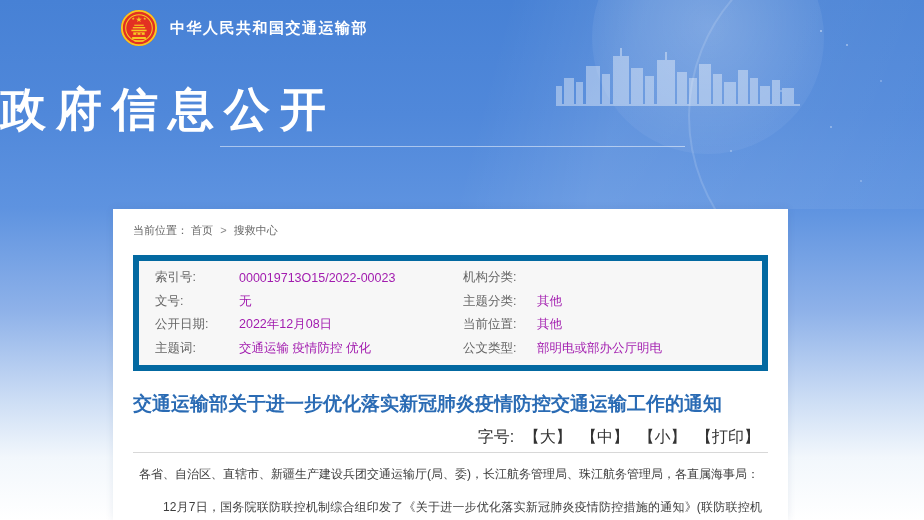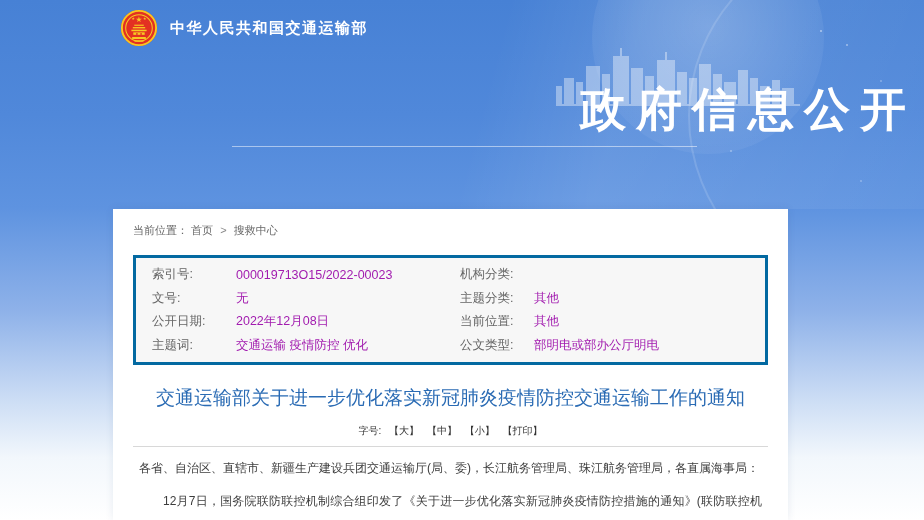--- a/index.html
+++ b/index.html
@@ -17,35 +17,35 @@
   .ring{position:absolute;left:688px;top:-64px;width:356px;height:356px;border-radius:50%;
     border:2px solid rgba(255,255,255,.14);}
   .dots{position:absolute;left:820px;top:30px;width:2px;height:2px;border-radius:50%;background:rgba(255,255,255,.5);
     box-shadow:26px 14px 0 rgba(255,255,255,.45), -40px 60px 0 rgba(255,255,255,.35), 10px 96px 0 rgba(255,255,255,.4),
     60px 50px 0 rgba(255,255,255,.3), -90px 120px 0 rgba(255,255,255,.35), 40px 150px 0 rgba(255,255,255,.3);}
   .skyline{position:absolute;left:556px;top:46px;}
   .topbar{position:absolute;left:0;top:0;width:100%;height:56px;display:flex;align-items:center;}
   .brand{display:flex;align-items:center;gap:12px;margin-left:120px;text-decoration:none;cursor:pointer;}
   .brand .emblem{width:38px;height:38px;flex:0 0 auto;}
   .site-name{color:#ffffff;font-size:15px;font-weight:bold;letter-spacing:1.5px;}
-  .hero{position:absolute;left:12px;top:80px;width:904px;text-align:right;}
+  .hero{position:absolute;left:0;top:80px;width:904px;text-align:left;}
   .hero-title{color:#ffffff;font-size:46px;font-weight:bold;letter-spacing:10px;line-height:58px;}
   .hero-line{width:465px;height:1px;margin:8px auto 0;background:rgba(255,255,255,.5);}
   
   .card{position:absolute;left:113px;top:209px;width:675px;height:311px;background:#ffffff;
     box-shadow:0 0 8px rgba(40,70,120,.10);overflow:hidden;}
   .breadcrumb{padding:13px 20px 14px;font-size:11px;color:#666;line-height:17px;}
   .breadcrumb a{color:#666;text-decoration:none;cursor:pointer;}
   .breadcrumb .sep{margin:0 4px;color:#888;}
-  .meta-table{margin:2px 20px 4px;background:#f7f7f7;border:3px solid #0369a1;padding:5px 0;}
+  .meta-table{margin:2px 20px 4px;background:#f7f7f7;border:6px solid #0369a1;padding:5px 0;}
   .mrow{display:grid;grid-template-columns:84px 224px 74px 1fr;align-items:center;height:23.5px;padding-left:16px;font-size:12.5px;}
   .mlabel{color:#666;}
   .mvalue{color:#a21caf;}
-  .doc-title{margin:20px 20px 0;text-align:center;font-size:19px;font-weight:normal;color:#2a6bb4;line-height:25px;}
-  .font-controls{margin:13px 28px 8px;text-align:center;font-size:10px;color:#333;line-height:15px;}
+  .doc-title{margin:20px 20px 0;font-size:19px;font-weight:bold;color:#2a6bb4;line-height:25px;}
+  .font-controls{margin:13px 28px 8px;text-align:right;font-size:16px;color:#333;line-height:15px;}
   .font-controls a{color:#333;text-decoration:none;margin-left:5px;cursor:pointer;}
   .divider{margin:7px 20px 0;border-top:1px solid #d8d8d8;height:0;}
   .body-text{margin:8px 20px 0;font-size:12px;color:#3d3d3d;line-height:27px;text-align:justify;}
   .body-text p{margin:6px;}
   .body-text p.indent{text-indent:2em;}
 </style>
 </head>
 <body>
 
 <div class="banner">

